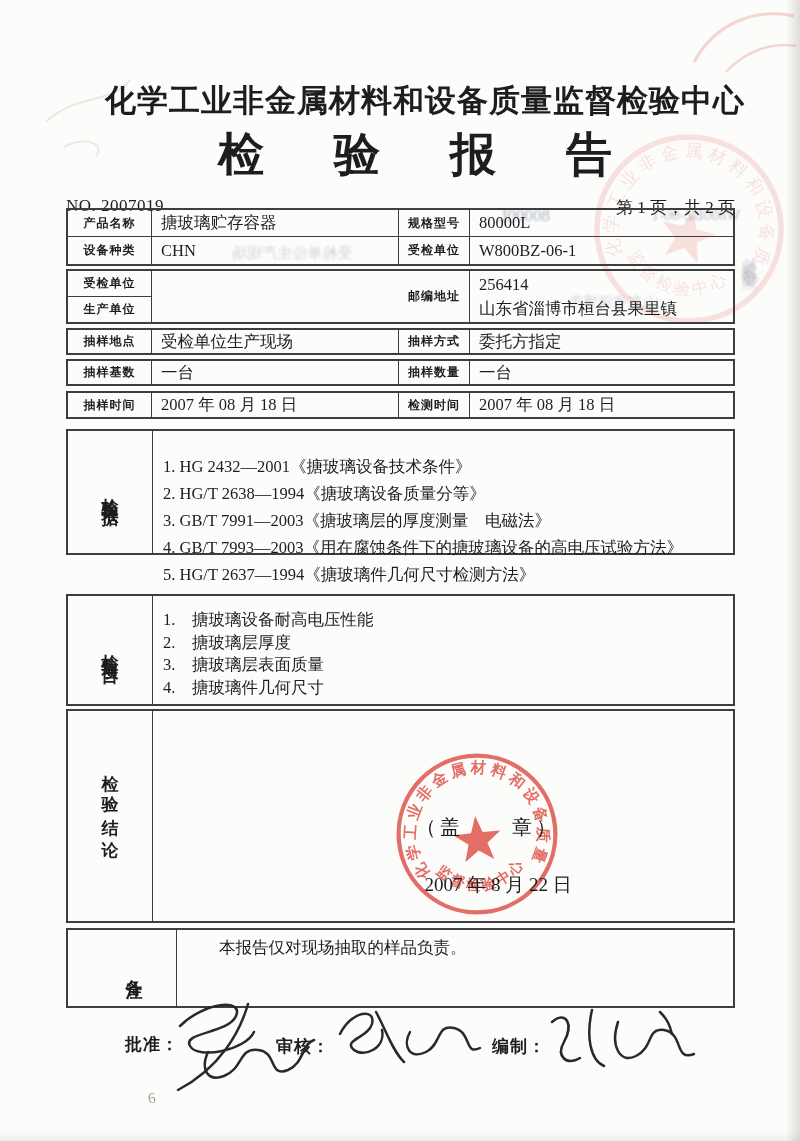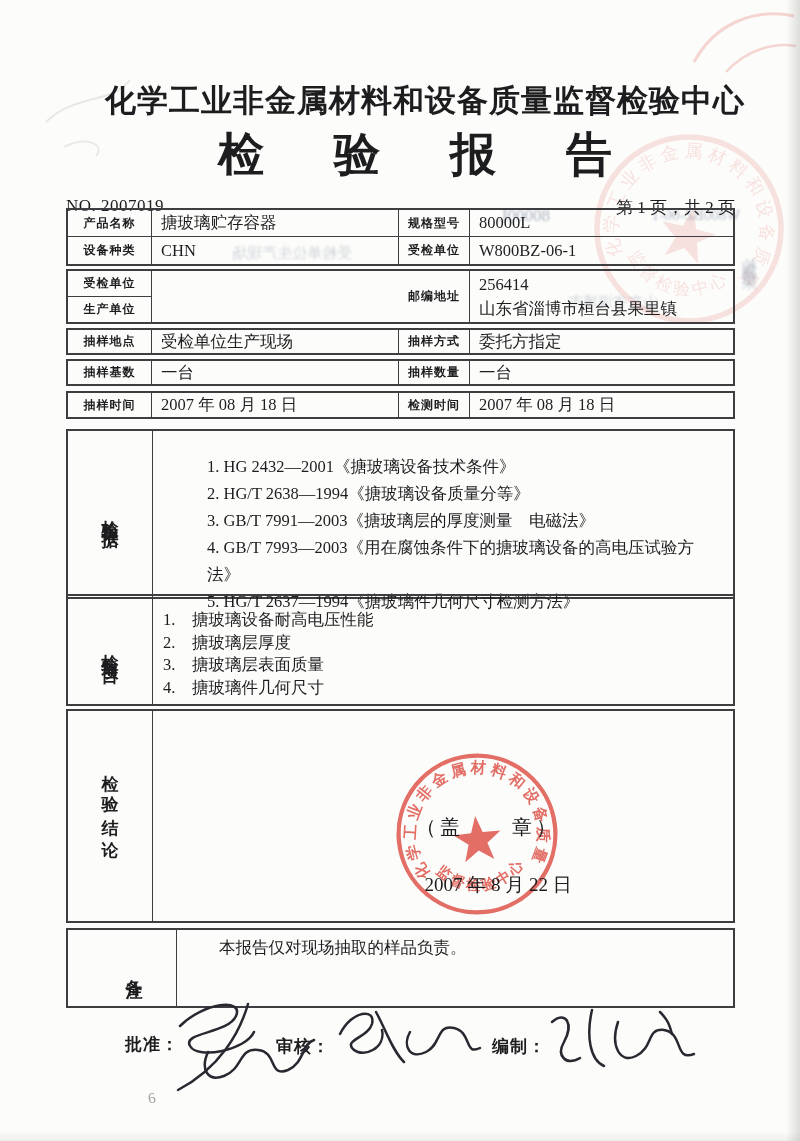--- a/index.html
+++ b/index.html
@@ -46,21 +46,21 @@
   .seclbl{width:84px;border-right:1.5px solid #3e3e40;display:flex;
           align-items:center;justify-content:center;flex:0 0 84px;}
   .vlabel{writing-mode:vertical-lr;text-orientation:upright;
           font-family:"Liberation Sans","DejaVu Sans",sans-serif;
           font-weight:600;font-size:17px;}
   .ls4{letter-spacing:4px;}
   .ls5{letter-spacing:5px;}
   .ls22{letter-spacing:22px;padding-bottom:22px;box-sizing:border-box;}
   .ls2{letter-spacing:3px;}
   .seccontent{flex:1;position:relative;min-width:0;}
-  .blk-f{top:429px;height:170px;gap:44px;}
+  .blk-f{top:429px;height:126px;}
   .blk-g{top:594px;height:112px;}
   .blk-h{top:709px;height:214px;}
   .blk-i{top:928px;height:80px;padding-left:24px;}
   .list{padding:22px 8px 0 10px;font-size:16.5px;line-height:27px;}
   .list-g{padding:13px 8px 0 10px;font-size:16.5px;line-height:22.5px;}
   .conc{margin:0;padding:5px 14px 0 9px;text-indent:2em;font-size:16.5px;line-height:24px;}
   .remark{margin:0;padding:7px 12px 0 9px;text-indent:2em;font-size:16.5px;}
   .seal-note{position:absolute;left:200px;top:103px;width:270px;text-align:center;
              font-size:20px;letter-spacing:4px;z-index:3;}
   .conc-date{position:absolute;left:210px;top:161px;width:270px;text-align:center;

